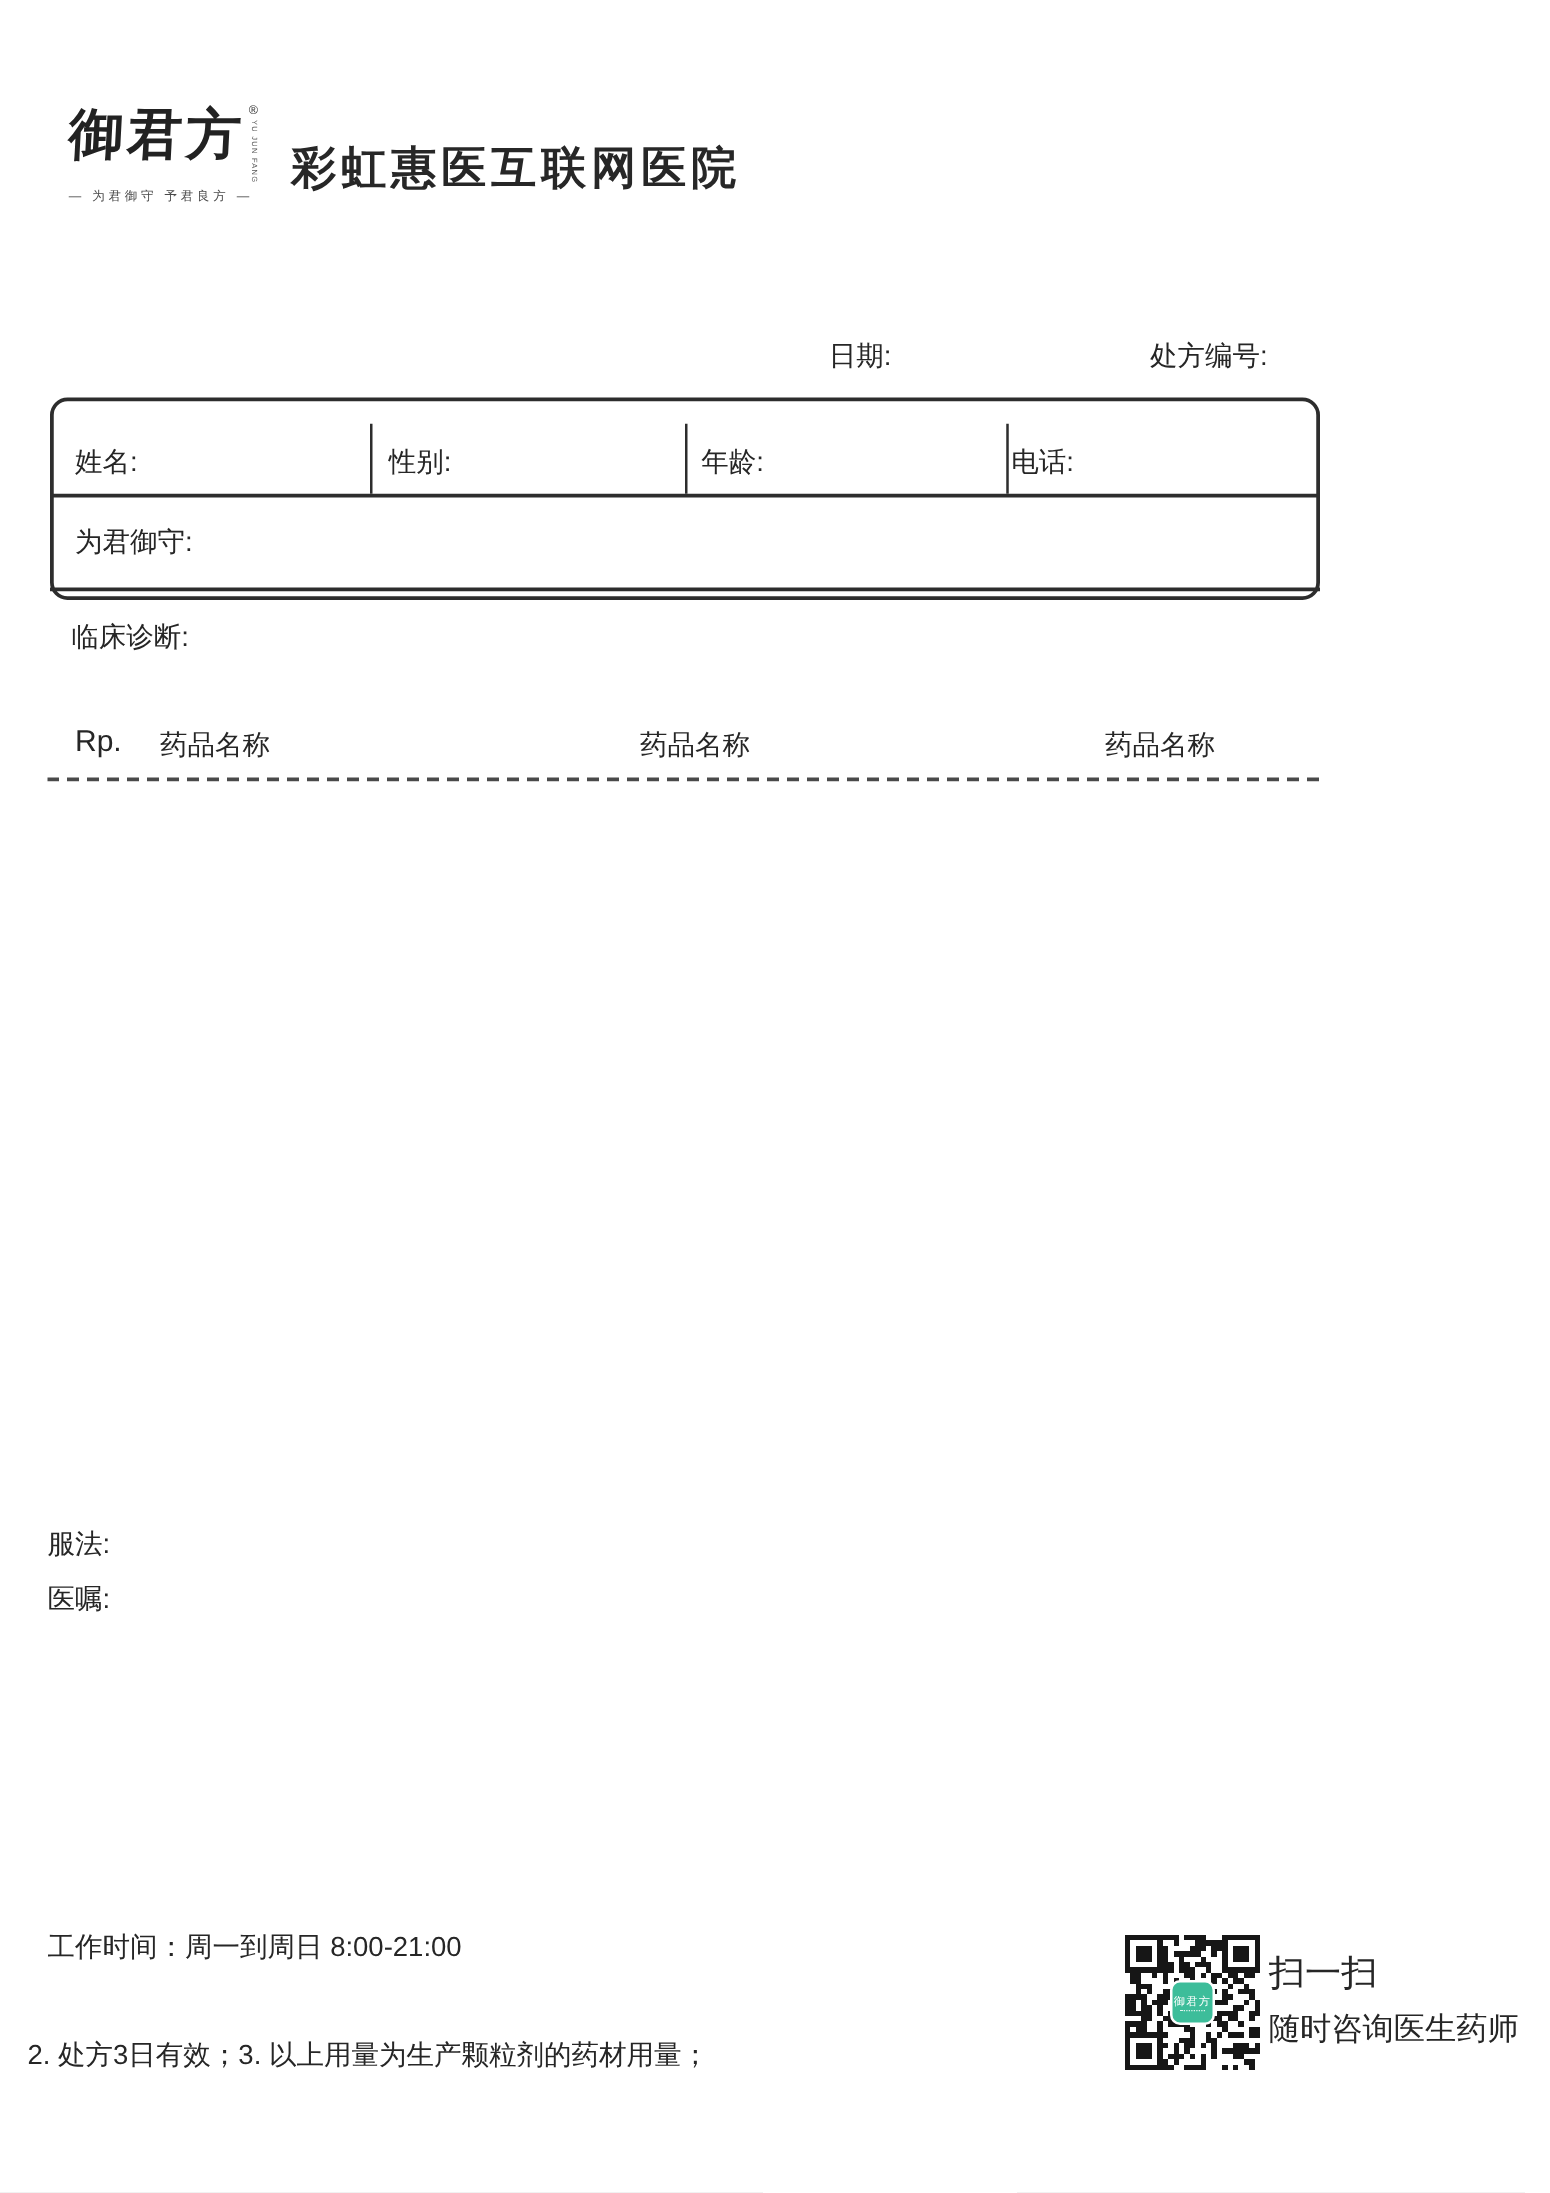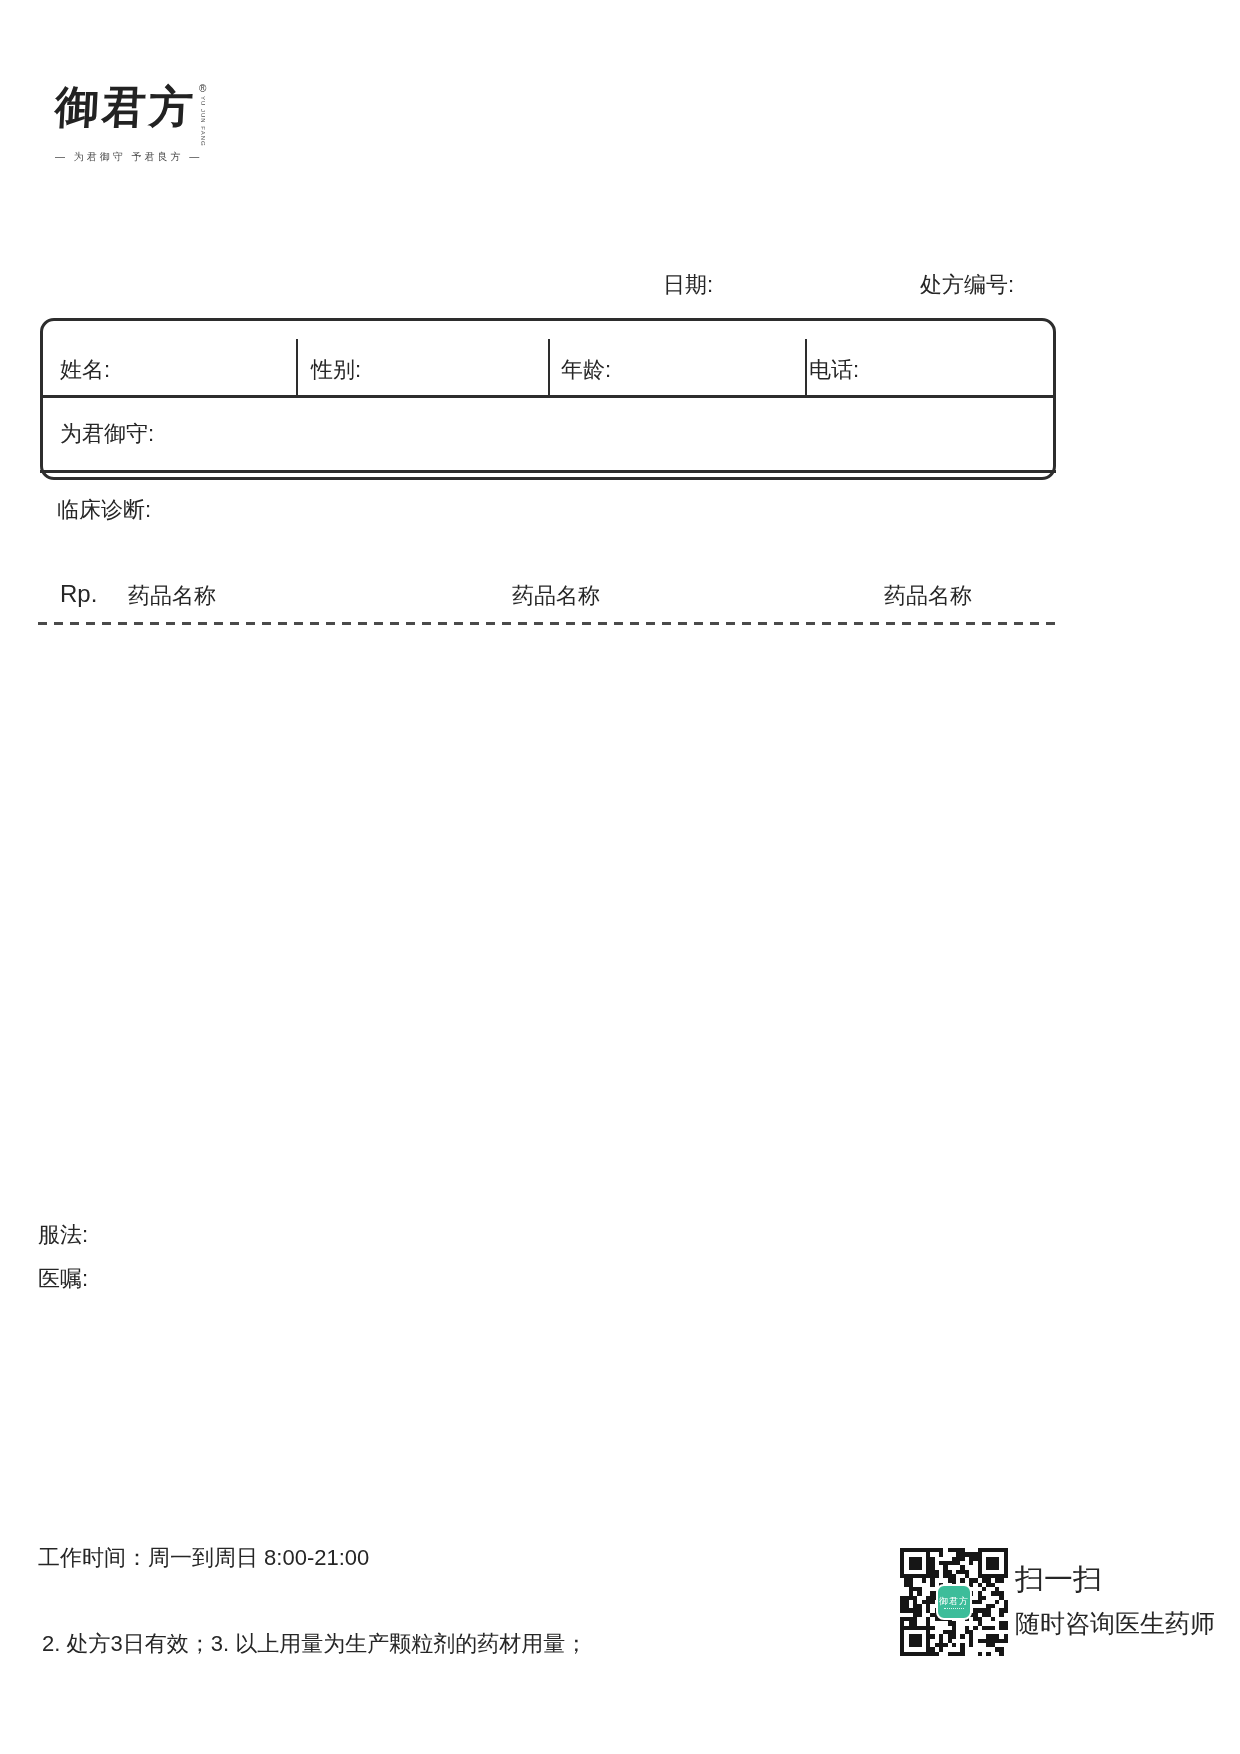--- a/index.html
+++ b/index.html
@@ -56,21 +56,21 @@
   
   .s-box{left:40px;top:1330px;width:1016px;height:167px;
     border:3px solid #2d2d2d;border-radius:14px;box-sizing:border-box;}
   .s-vdiv{position:absolute;left:198px;top:0;bottom:0;width:2px;background:#2d2d2d;}
   .physician{left:17px;top:30px;} .review{left:248px;top:30px;} .doses{left:522px;top:30px;}
   .fee{left:248px;top:105px;} .total{left:522px;top:105px;}
 
   
   .hours{left:38px;top:1545px;}
   .note1{left:38px;top:1588px;}
-  .note2{left:42px;top:1631px;}
+  .note2{left:22px;top:1631px;}
 
   .qr-wrap{left:900px;top:1548px;width:108px;height:108px;}
   .qr-wrap svg{display:block;width:108px;height:108px;shape-rendering:crispEdges;}
   .qr-badge{position:absolute;left:36px;top:36px;width:36px;height:36px;
     border:2px solid #fff;border-radius:8px;box-sizing:border-box;
     display:flex;flex-direction:column;align-items:center;justify-content:center;}
   .qr-badge-text{color:#fff;font-size:9px;line-height:10px;letter-spacing:1px;white-space:nowrap;}
   .qr-badge-line{width:20px;border-top:1px dotted rgba(255,255,255,.85);margin-top:2px;}
   .scan-title{left:1015px;top:1566px;font-size:29px;}
   .scan-sub{left:1015px;top:1610px;font-size:25px;}
@@ -81,20 +81,21 @@
 <div class="page">
 
   <div class="abs logo-row">
     <span class="logo-text">御君方</span>
     <span class="logo-side">
       <span class="reg">®</span>
       <span class="vert">YU JUN FANG</span>
     </span>
   </div>
   <div class="abs tagline">— 为君御守 予君良方 —</div>
+  <h1 class="abs hospital">彩虹惠医互联网医院</h1>
 
   <div class="abs lbl date-label">日期:</div>
   <div class="abs lbl rxno-label">处方编号:</div>
 
   <div class="abs p-box">
     <span class="abs lbl cell-name">姓名:</span>
     <span class="abs lbl cell-gender">性别:</span>
     <span class="abs lbl cell-age">年龄:</span>
     <span class="abs lbl cell-phone">电话:</span>
     <span class="vdiv vdiv1"></span>

